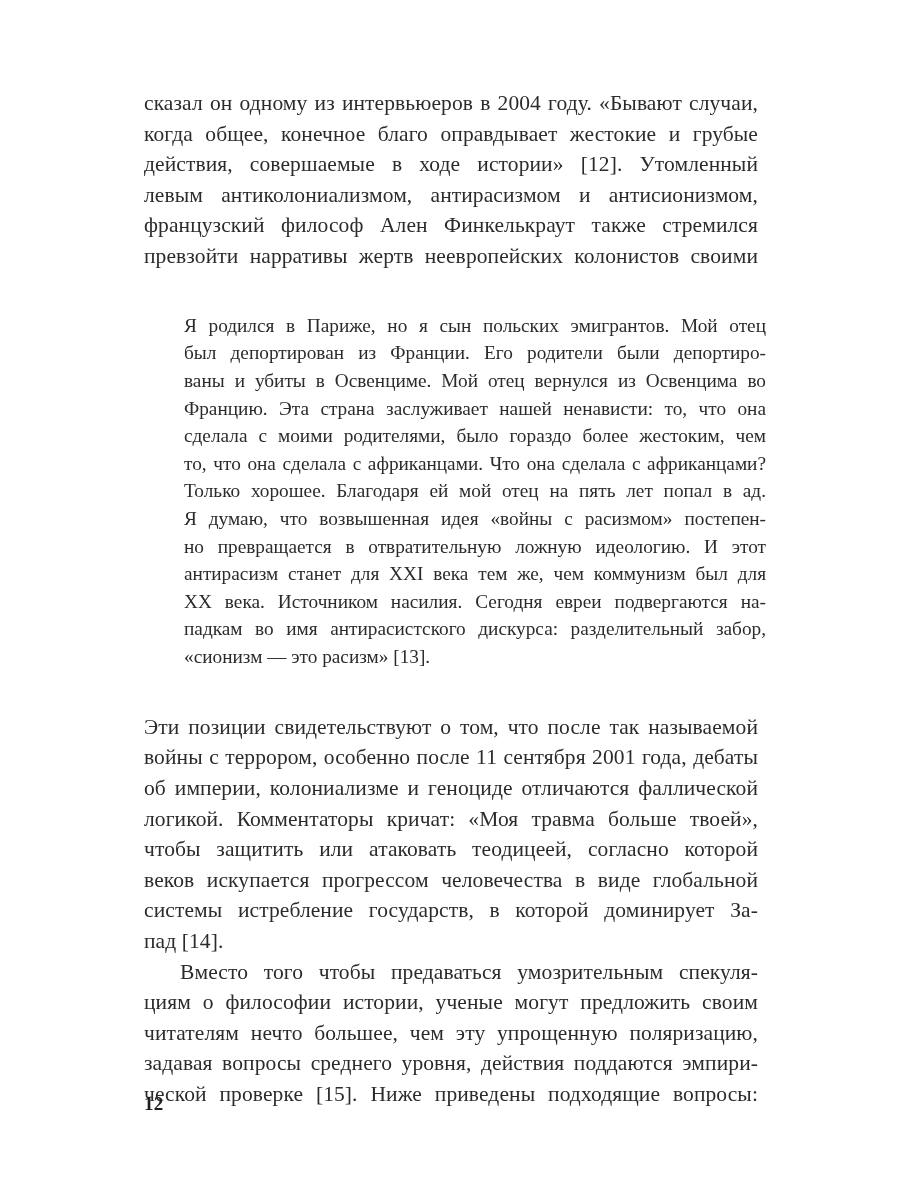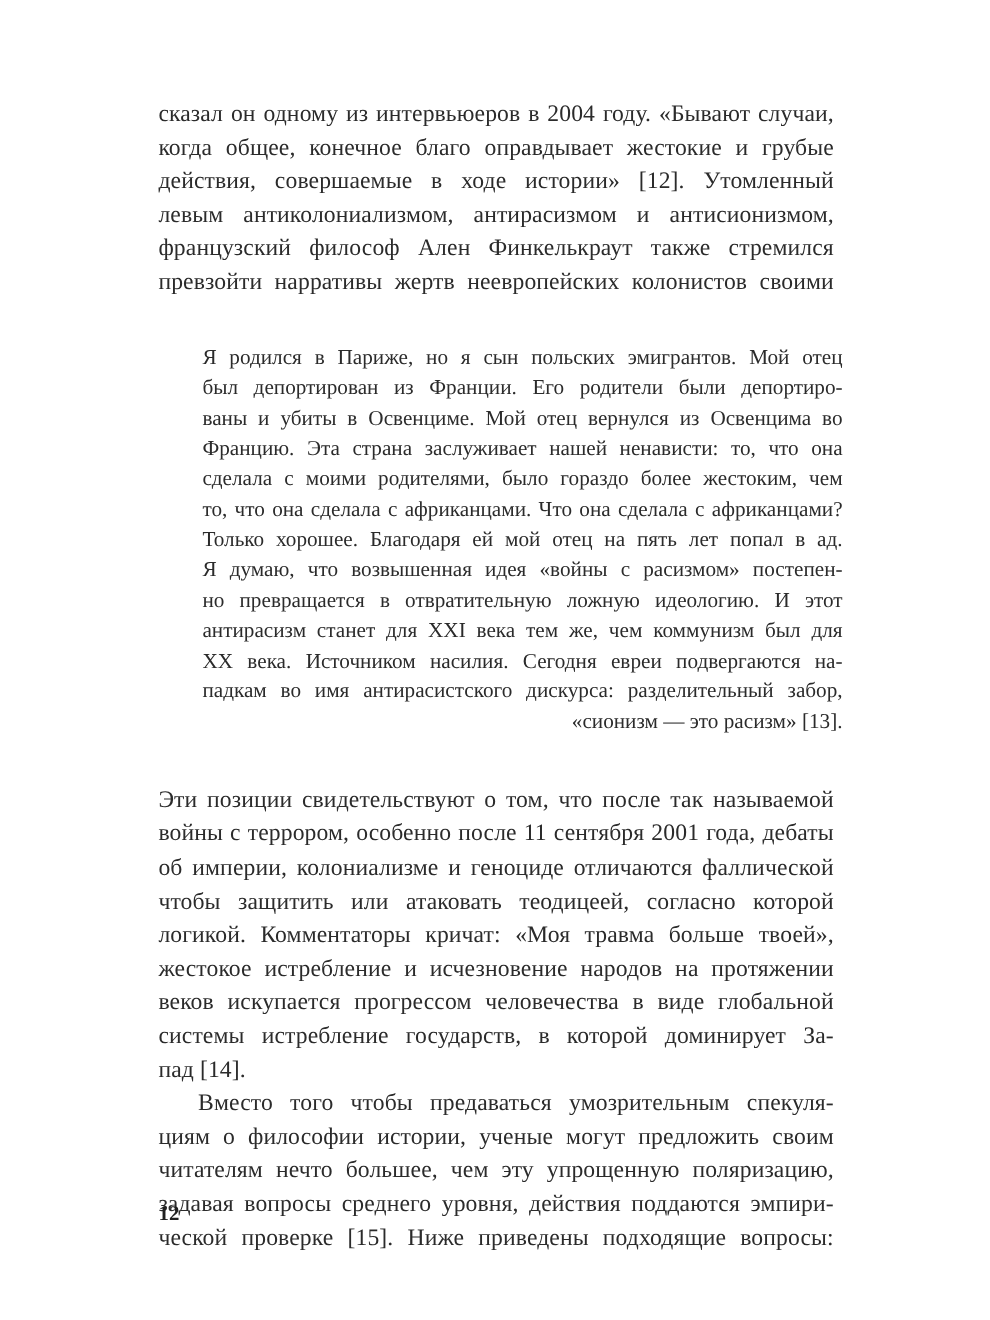--- a/index.html
+++ b/index.html
@@ -69,21 +69,21 @@
     color: #2b2b2b;
   }
   .quote .ln {
     display: block;
   }
   .quote .ln.j {
     text-align: justify;
     text-align-last: justify;
   }
   .quote .ln.last {
-    text-align: right;
+    text-align: left;
     white-space: nowrap;
   }
 
   
   .folio {
     position: absolute;
     left: 144px;
     top: 1093px;
     font-size: 19px;
     font-weight: bold;
@@ -124,23 +124,22 @@
       <span class="ln j">падкам во имя антирасистского дискурса: разделительный забор,</span>
       <span class="ln last">«сионизм — это расизм» [13].</span>
     </blockquote>
 
     <div class="spacer-after-quote"></div>
 
     <div class="para">
       <span class="ln j">Эти позиции свидетельствуют о том, что после так называемой</span>
       <span class="ln j">войны с террором, особенно после 11 сентября 2001 года, дебаты</span>
       <span class="ln j">об империи, колониализме и геноциде отличаются фаллической</span>
+      <span class="ln j">логикой. Комментаторы кричат: «Моя травма больше твоей»,</span>
       <span class="ln j">чтобы защитить или атаковать теодицеей, согласно которой</span>
-      <span class="ln j">логикой. Комментаторы кричат: «Моя травма больше твоей»,</span>
-      <span class="ln j">жестокое истребление и исчезновение народов на протяжении</span>
       <span class="ln j">веков искупается прогрессом человечества в виде глобальной</span>
       <span class="ln j">системы истребление государств, в которой доминирует За-</span>
       <span class="ln last">пад [14].</span>
     </div>
 
     <div class="para">
       <span class="ln j indent">Вместо того чтобы предаваться умозрительным спекуля-</span>
       <span class="ln j">циям о философии истории, ученые могут предложить своим</span>
       <span class="ln j">читателям нечто большее, чем эту упрощенную поляризацию,</span>
       <span class="ln j">задавая вопросы среднего уровня, действия поддаются эмпири-</span>

